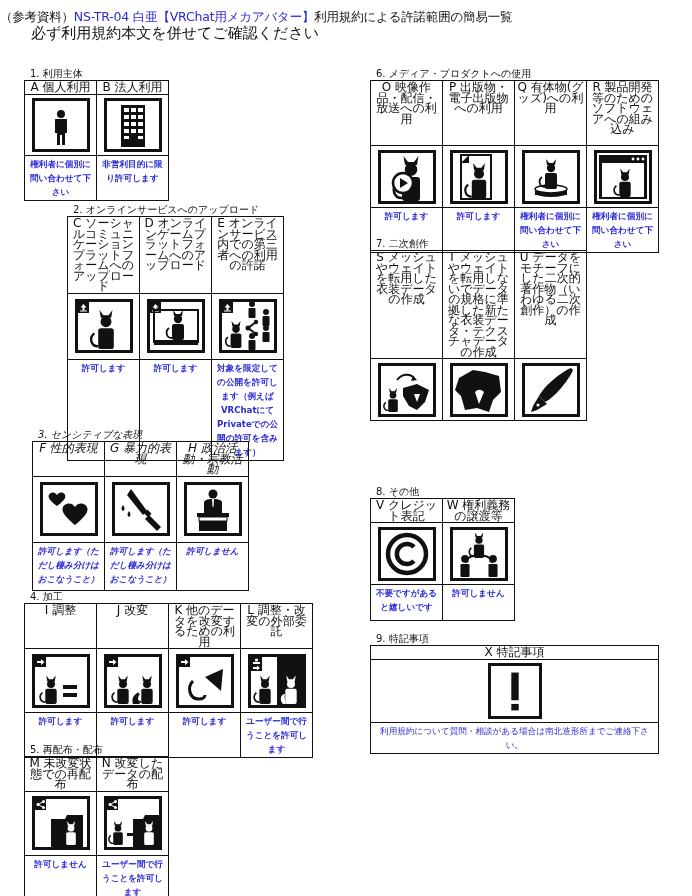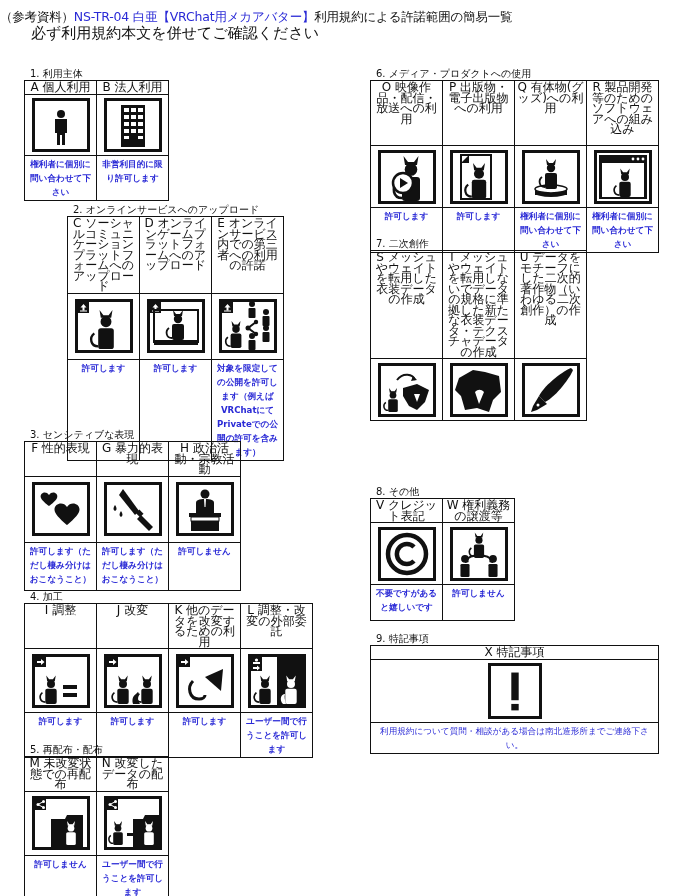--- a/index.html
+++ b/index.html
@@ -177,21 +177,21 @@
     </tr>
     <tr style="height:78px">
       <td class="txt">許可します</td>
       <td class="txt">許可します</td>
       <td class="txt">対象を限定しての公開を許可します（例えばVRChatにてPrivateでの公開の許可を含みます）</td>
     </tr>
   </tbody>
     </table>
 </div>
 
-<div class="section" style="left:24px; top:430px;">
+<div class="section" style="left:32px; top:430px;font-style:italic;">
   <div class="sec-title">3. センシティブな表現</div>
   <table class="lic">
     <colgroup>
         <col style="width:72px">
         <col style="width:72px">
         <col style="width:72px">
       </colgroup>
     <tbody>
         <tr style="height:24px">
       <td class="hdr">F 性的表現</td>

